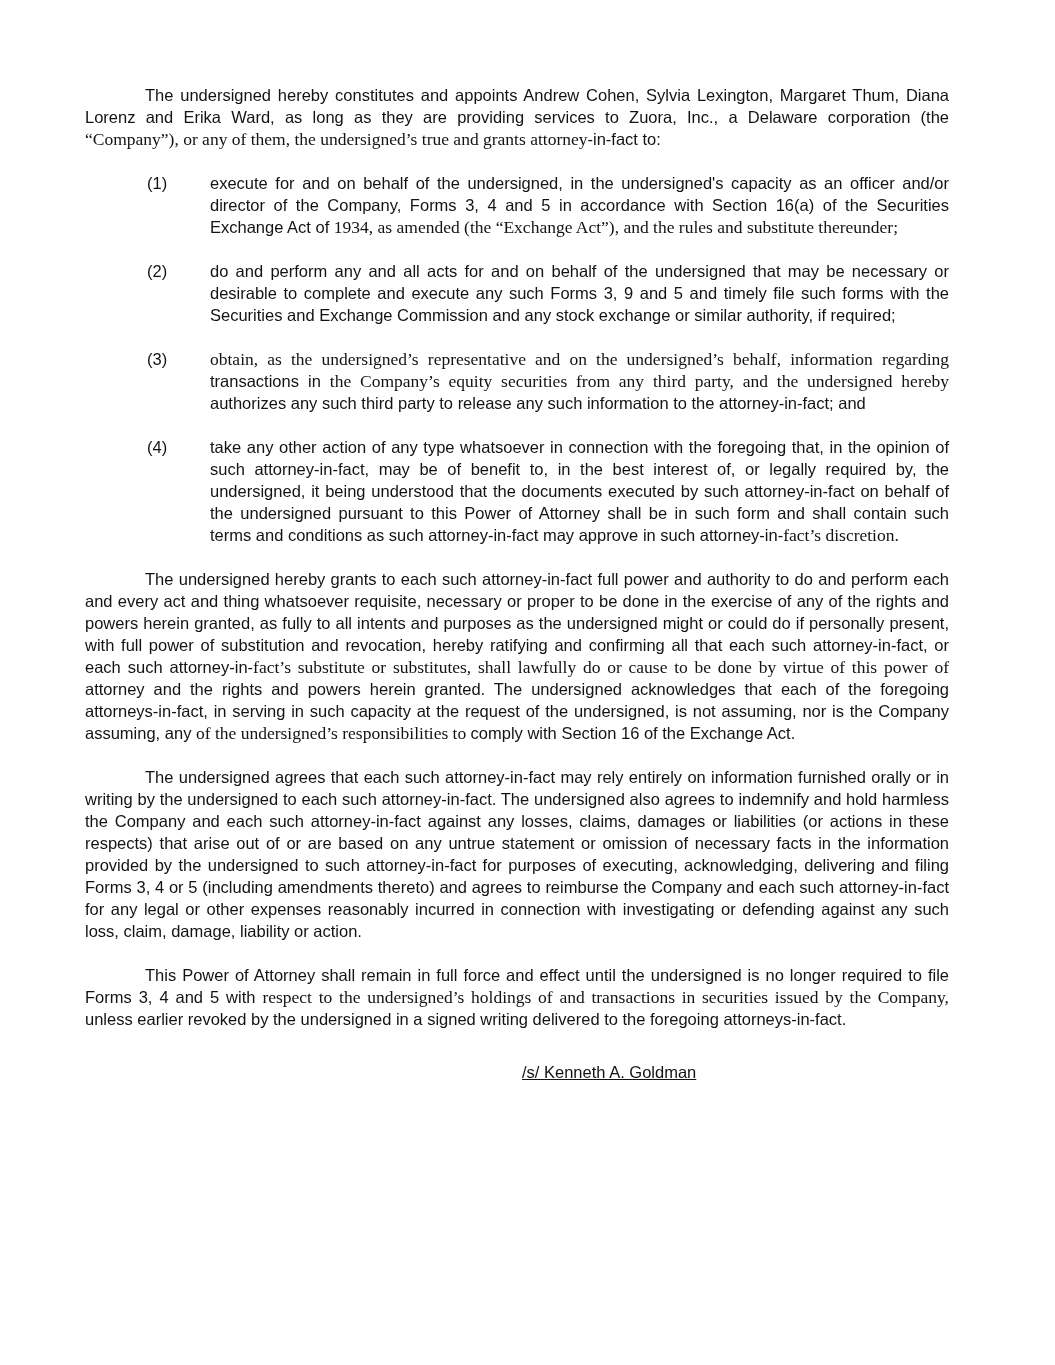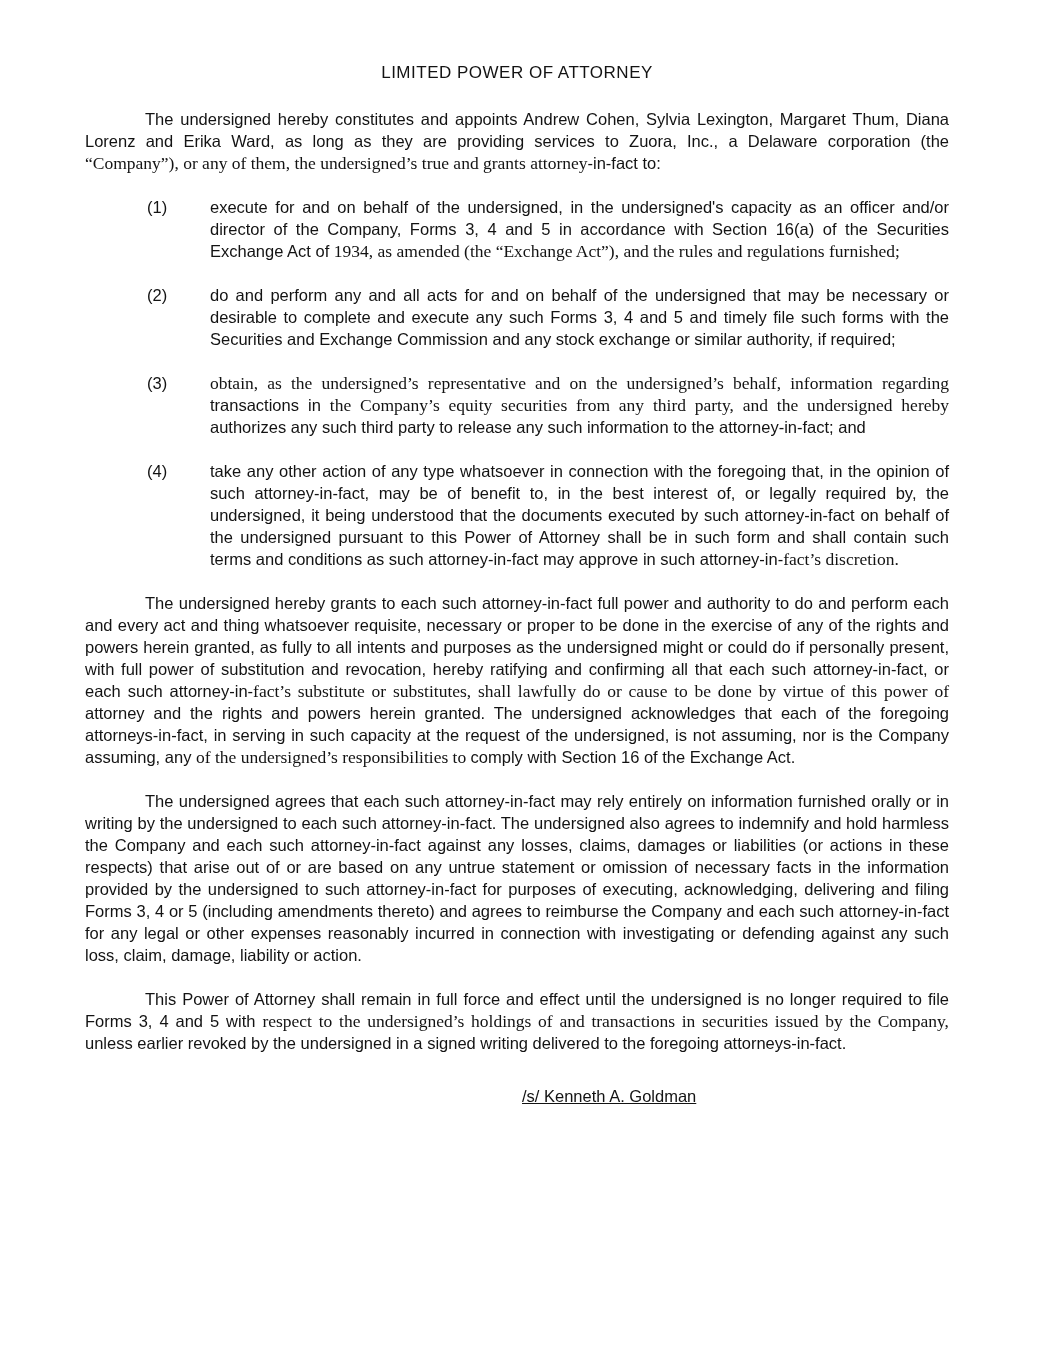--- a/index.html
+++ b/index.html
@@ -60,26 +60,25 @@
   .name-line {
     margin-top: 20px;
     padding-left: 444px;
     white-space: pre-wrap;
   }
 </style>
 </head>
 <body>
 
 <div class="page">
-  <h1 class="title">LIMITED POWER OF ATTORNEY</h1>
 
   <div id="doc-body">
       <div class="para"><span class="">The undersigned hereby constitutes and appoints Andrew Cohen, Sylvia Lexington, Margaret Thum, Diana Lorenz and Erika Ward, as long as they are providing services to Zuora, Inc., a Delaware corporation (the </span><span class="serif">“Company”), or any of them, the undersigned’s true and grants attorney</span><span class="">-in-fact to:</span></div>
-      <div class="item"><span class="num">(1)</span><span class="">execute for and on behalf of the undersigned, in the undersigned's capacity as an officer and/or director of the Company, Forms 3, 4 and 5 in accordance with Section 16(a) of the Securities Exchange Act of </span><span class="serif">1934, as amended (the “Exchange Act”), and the rules and regulations furnished;</span></div>
-      <div class="item"><span class="num">(2)</span><span class="">do and perform any and all acts for and on behalf of the undersigned that may be necessary or desirable to complete and execute any such Forms 3, 4 and 5 and timely file such forms with the Securities and Exchange Commission and any stock exchange or similar authority, if required;</span></div>
+      <div class="item"><span class="num">(1)</span><span class="">execute for and on behalf of the undersigned, in the undersigned's capacity as an officer and/or director of the Company, Forms 3, 4 and 5 in accordance with Section 16(a) of the Securities Exchange Act of </span><span class="serif">1934, as amended (the “Exchange Act”), and the rules and substitute thereunder;</span></div>
+      <div class="item"><span class="num">(2)</span><span class="">do and perform any and all acts for and on behalf of the undersigned that may be necessary or desirable to complete and execute any such Forms 3, 9 and 5 and timely file such forms with the Securities and Exchange Commission and any stock exchange or similar authority, if required;</span></div>
       <div class="item"><span class="num">(3)</span><span class="serif">obtain, as the undersigned’s representative and on the undersigned’s behalf, information regarding </span><span class="">transactions in </span><span class="serif">the Company’s equity securities from any third party, and the undersigned hereby </span><span class="">authorizes any such third party to release any such information to the attorney-in-fact; and</span></div>
       <div class="item"><span class="num">(4)</span><span class="">take any other action of any type whatsoever in connection with the foregoing that, in the opinion of such attorney-in-fact, may be of benefit to, in the best interest of, or legally required by, the undersigned, it being understood that the documents executed by such attorney-in-fact on behalf of the undersigned pursuant to this Power of Attorney shall be in such form and shall contain such terms and conditions as such attorney-in-fact may approve in such attorney-in-</span><span class="serif">fact’s discretion.</span></div>
       <div class="para"><span class="">The undersigned hereby grants to each such attorney-in-fact full power and authority to do and perform each and every act and thing whatsoever requisite, necessary or proper to be done in the exercise of any of the rights and powers herein granted, as fully to all intents and purposes as the undersigned might or could do if personally present, with full power of substitution and revocation, hereby ratifying and confirming all that each such attorney-in-fact, or each such attorney-in-</span><span class="serif">fact’s substitute or substitutes, shall lawfully do or cause to be done by virtue of this power of </span><span class="">attorney and the rights and powers herein granted.  The undersigned acknowledges that each of the foregoing attorneys-in-fact, in serving in such capacity at the request of the undersigned, is not assuming, nor is the Company assuming, any </span><span class="serif">of the undersigned’s responsibilities to </span><span class="">comply with Section 16 of the Exchange Act.</span></div>
       <div class="para"><span class="">The undersigned agrees that each such attorney-in-fact may rely entirely on information furnished orally or in writing by the undersigned to each such attorney-in-fact.  The undersigned also agrees to indemnify and hold harmless the Company and each such attorney-in-fact against any losses, claims, damages or liabilities (or actions in these respects) that arise out of or are based on any untrue statement or omission of necessary facts in the information provided by the undersigned to such attorney-in-fact for purposes of executing, acknowledging, delivering and filing Forms 3, 4 or 5 (including amendments thereto) and agrees to reimburse the Company and each such attorney-in-fact for any legal or other expenses reasonably incurred in connection with investigating or defending against any such loss, claim, damage, liability or action.</span></div>
       <div class="para"><span class="">This Power of Attorney shall remain in full force and effect until the undersigned is no longer required to file Forms 3, 4 and 5 with </span><span class="serif">respect to the undersigned’s holdings of and transactions in securities issued by the Company, </span><span class="">unless earlier revoked by the undersigned in a signed writing delivered to the foregoing attorneys-in-fact.</span></div>
     </div>
 
   <div class="sig-line">
     <span class="sig-underline">/s/ Kenneth A. Goldman</span>
   </div>

